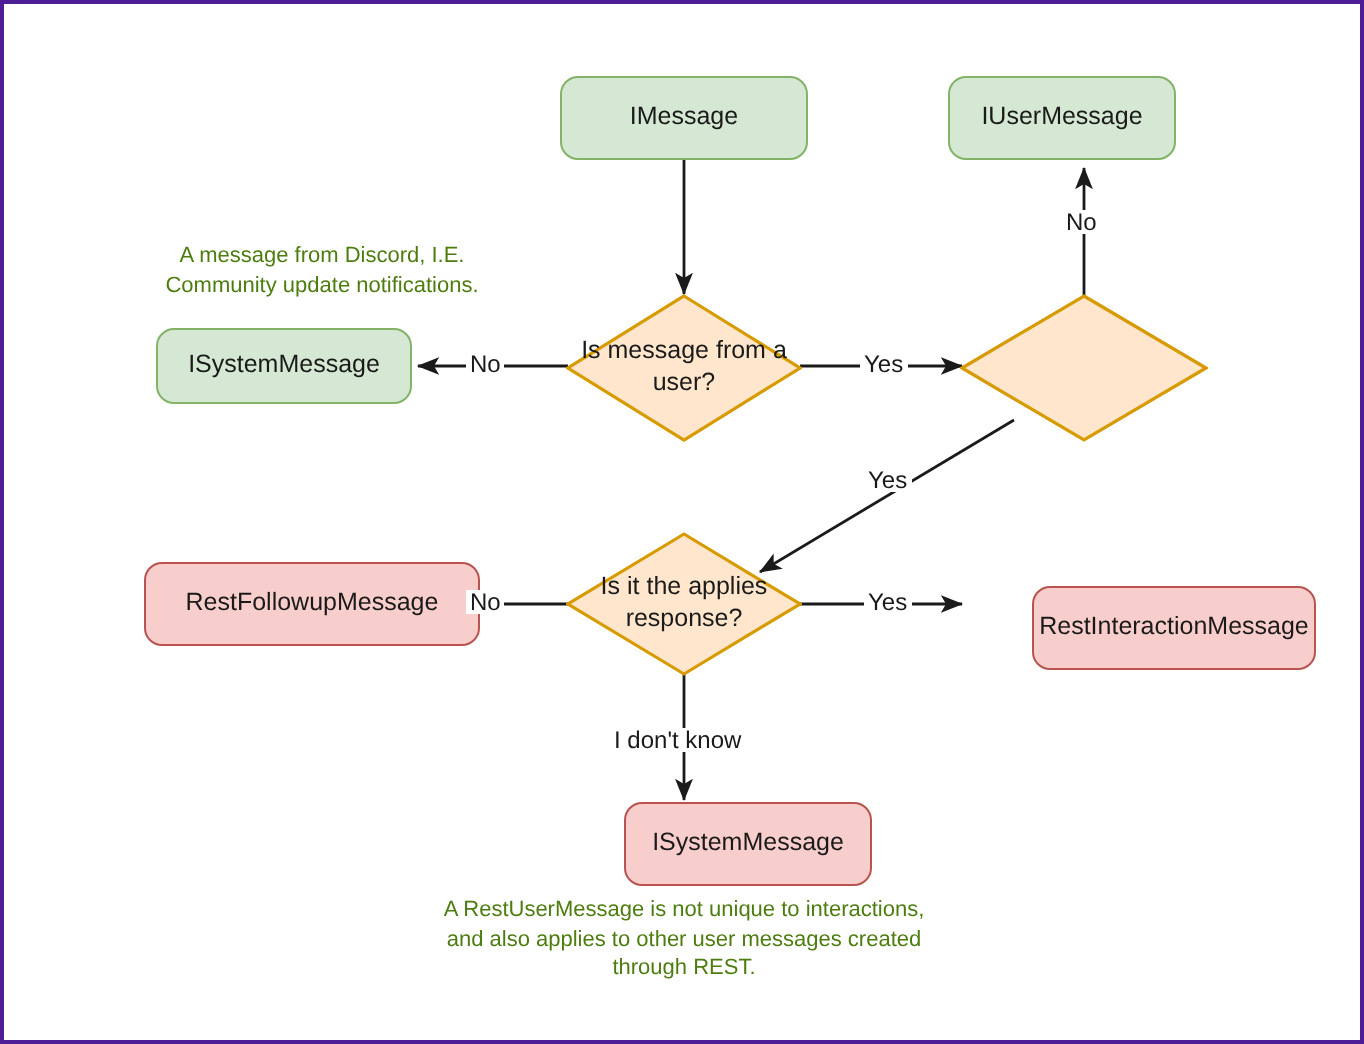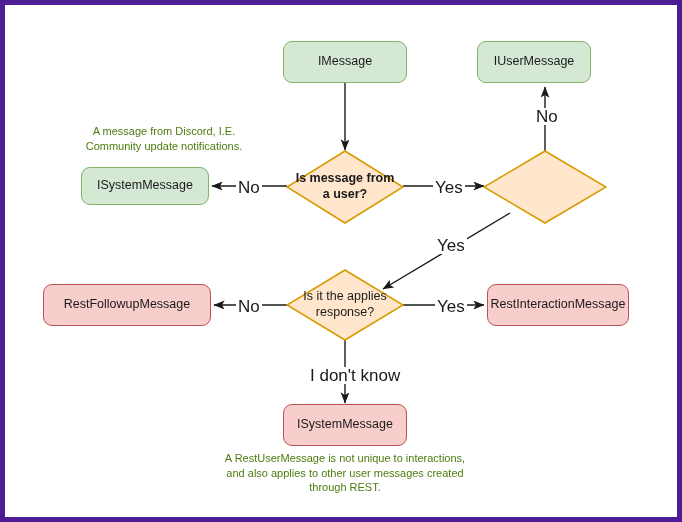--- a/index.html
+++ b/index.html
@@ -9,21 +9,21 @@
     background: #ffffff;
   }
   body {
     font-family: "Liberation Sans", sans-serif;
   }
   #canvas {
     position: relative;
     width: 682px;
     height: 522px;
     background: #ffffff;
-    border: 5px solid #4c1d95;
+    border: 2px solid #4c1d95;
     box-sizing: border-box;
     overflow: hidden;
   }
   #edges {
     position: absolute;
     left: 0;
     top: 0;
     width: 682px;
     height: 522px;
     pointer-events: none;
@@ -42,20 +42,21 @@
     border-width: 1.3px;
     border-style: solid;
   }
   .node.green {
     background: #d5e8d4;
     border-color: #82b366;
   }
   .node.pink {
     background: #f8cecc;
     border-color: #b85450;
+    margin-left: 32px;
   }
   .diamond {
     position: absolute;
     display: flex;
     align-items: center;
     justify-content: center;
     text-align: center;
   }
   .diamond .shape {
     position: absolute;
@@ -67,21 +68,21 @@
   .diamond .dlabel {
     position: relative;
     font-size: 12.5px;
     color: #1a1a1a;
     line-height: 1.25;
     z-index: 2;
     padding: 0 6px;
   }
   .edge-label {
     position: absolute;
-    font-size: 17px;
+    font-size: 12px;
     color: #1a1a1a;
     background: #ffffff;
     padding: 0 2px;
     white-space: nowrap;
     line-height: 1;
   }
   .note {
     position: absolute;
     font-size: 11px;
     color: #4d7c0f;
@@ -152,29 +153,29 @@
   </div>
 
   <div class="node green" style="left:76px; top:162px; width:128px; height:38px;">
     <span>ISystemMessage</span>
   </div>
 
   <div class="node pink" style="left:38px; top:279px; width:168px; height:42px;">
     <span>RestFollowupMessage</span>
   </div>
 
-  <div class="node pink" style="left:482px; top:279px; width:142px; height:42px;">
+  <div class="node pink" style="left:482px; top:291px; width:142px; height:42px;">
     <span>RestInteractionMessage</span>
   </div>
 
   <div class="node pink" style="left:278px; top:399px; width:124px; height:42px;">
     <span>ISystemMessage</span>
   </div>
 
-  <div class="diamond" style="left:281px; top:145px; width:118px; height:74px;font-weight:bold;">
+  <div class="diamond" style="left:281px; top:145px; width:118px; height:74px;">
     <svg class="shape" viewBox="0 0 118 74" preserveAspectRatio="none">
       <polygon points="59,1 117,37 59,73 1,37" fill="#ffe6cc" stroke="#d79b00" stroke-width="1.6"></polygon>
     </svg>
     <span class="dlabel">Is message from a user?</span>
   </div>
 
   <div class="diamond" style="left:478px; top:145px; width:124px; height:74px;">
     <svg class="shape" viewBox="0 0 124 74" preserveAspectRatio="none">
       <polygon points="62,1 123,37 62,73 1,37" fill="#ffe6cc" stroke="#d79b00" stroke-width="1.6"></polygon>
     </svg>

